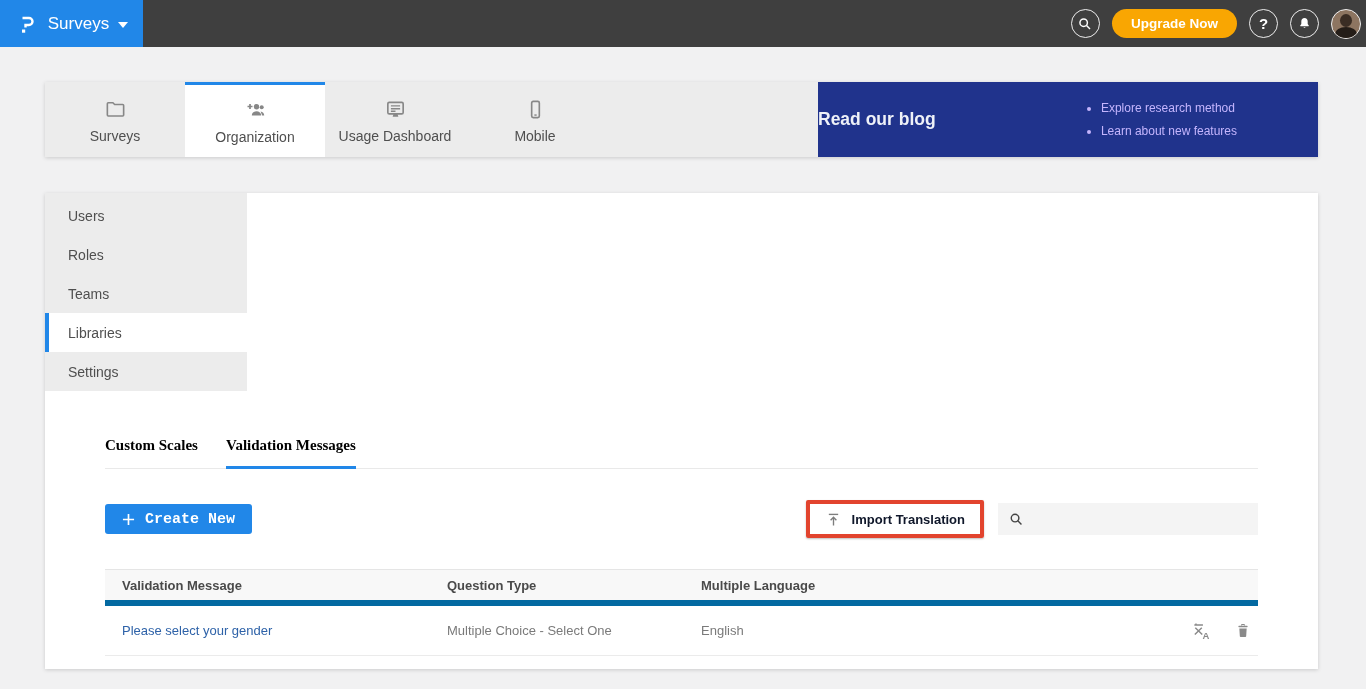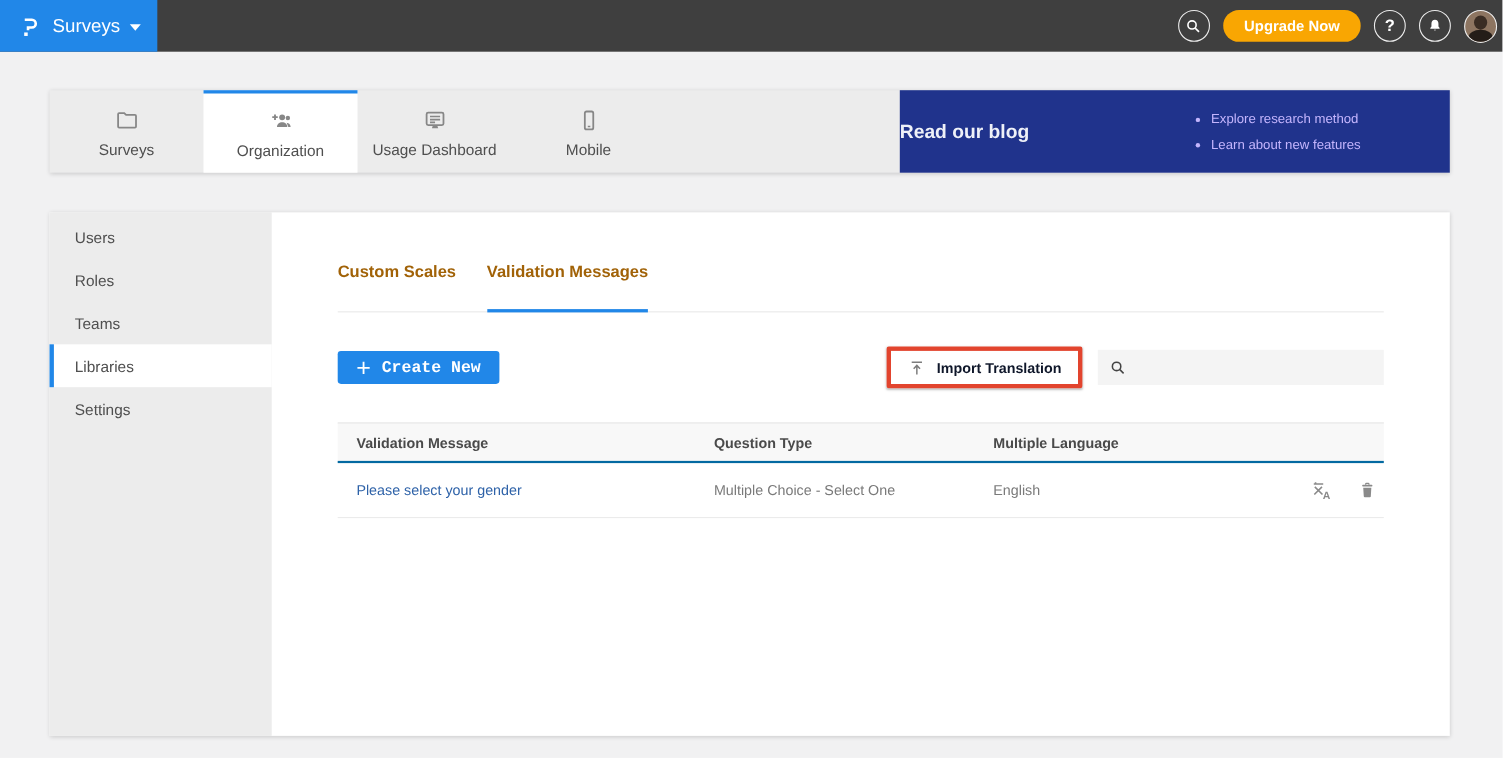--- a/index.html
+++ b/index.html
@@ -15,21 +15,21 @@
   .topbar-right { margin-left:auto; display:flex; align-items:center; gap:12px; padding-right:5px; }
   .circle-btn { width:29px; height:29px; border-radius:50%; border:1.6px solid rgba(255,255,255,.9); background:transparent; display:flex; align-items:center; justify-content:center; color:#fff; cursor:pointer; }
   .circle-btn .q { font-size:15px; font-weight:700; color:#fff; line-height:1; }
   .upgrade-btn { height:29px; padding:0 19px; border:none; border-radius:15px; background:#f9a602; color:#fff; font-size:13.5px; font-weight:700; font-family:"Liberation Sans",sans-serif; cursor:pointer; }
   .avatar { width:30px; height:30px; border-radius:50%; overflow:hidden; background:#8d7561; position:relative; border:1.5px solid #eee; cursor:pointer; }
   .avatar .head { position:absolute; left:8px; top:4px; width:12px; height:13px; border-radius:50%; background:#3a2d24; }
   .avatar .body { position:absolute; left:3px; top:17px; width:22px; height:14px; border-radius:50% 50% 0 0; background:#241d18; }
 
   
   .nav-card { position:absolute; left:45px; top:82px; width:1273px; height:75px; background:#ececec; box-shadow:0 1px 4px rgba(0,0,0,.16); display:flex; }
-  .content-card { position:absolute; left:45px; top:193px; width:1273px; height:476px; background:#fff; box-shadow:0 1px 4px rgba(0,0,0,.16); display:flex; }
+  .content-card { position:absolute; left:45px; top:193px; width:1273px; height:476px; background:#fff; box-shadow:0 1px 4px rgba(0,0,0,.16); display:flex;flex-direction:column; }
 
   
   .nav-tab { width:140px; display:flex; flex-direction:column; align-items:center; justify-content:center; gap:7px; cursor:pointer; border-top:3px solid transparent; }
   .nav-tab.active { background:#fff; border-top:3px solid #2187e8; }
   .nav-tab .nt-label { font-size:14px; color:#4f4f4f; }
   .nav-tab svg { display:block; }
 
   
   .banner { margin-left:auto; width:500px; height:100%; background:#20338c; display:flex; align-items:center; cursor:pointer; }
   .banner-title { color:#eef1f8; font-size:17.5px; font-weight:700; }
@@ -37,33 +37,33 @@
   .banner-bullets li { font-size:12px; line-height:23px; }
 
   
   .sidebar { width:202px; background:#ececec; padding-top:3px; flex-shrink:0; }
   .side-item { height:39px; display:flex; align-items:center; padding-left:19px; font-size:14px; color:#4f4f4f; cursor:pointer; border-left:4px solid transparent; }
   .side-item.active { background:#fff; border-left:4px solid #2187e8; }
 
   
   .main { flex:1; padding:46px 60px 0 60px; }
   .tabs-row { display:flex; gap:28px; border-bottom:1px solid #e9e9e9; }
-  .ctab { font-size:15px; font-weight:700; color:#a16207; padding-bottom:25px; cursor:pointer; border-bottom:3px solid transparent; margin-bottom:-1px; }
+  .ctab { font-size:15px; font-weight:700; color:#000000; padding-bottom:12px; cursor:pointer; border-bottom:3px solid transparent; margin-bottom:-1px;font-family:Liberation Serif, serif; }
   .ctab.active { border-bottom:3px solid #2187e8; }
 
   .toolbar { margin-top:31px; display:flex; align-items:center; }
   .create-btn { height:30px; padding:0 17px; background:#2187e8; color:#fff; border:none; border-radius:3px; font-size:15px; font-weight:700; font-family:Liberation Mono, monospace; display:flex; align-items:center; gap:10px; cursor:pointer; }
   .import-wrap { margin-left:auto; border:4px solid #e2442e; border-radius:2px; box-shadow:0 1px 2px rgba(0,0,0,.25); }
   .import-btn { height:30px; padding:0 15px; background:#fff; border:none; display:flex; align-items:center; gap:10px; color:#0f172a; font-size:13px; font-weight:700; font-family:"Liberation Sans",sans-serif; cursor:pointer; }
   .search-box { margin-left:14px; width:260px; height:32px; background:#f4f4f4; display:flex; align-items:center; padding-left:10px; gap:6px; }
   .search-box input { border:none; background:transparent; outline:none; flex:1; font-size:13px; font-family:"Liberation Sans",sans-serif; color:#444; height:100%; }
 
   
   .vtable { margin-top:31px; }
-  .thead { display:flex; align-items:center; height:37px; background:#f8f8f8; border-top:1px solid #e5e5e5; border-bottom:2px solid #0369a1; font-size:13px; font-weight:700; color:#4a4a4a; }
+  .thead { display:flex; align-items:center; height:37px; background:#f8f8f8; border-top:1px solid #e5e5e5; border-bottom:6px solid #0369a1; font-size:13px; font-weight:700; color:#4a4a4a; }
   .trow { display:flex; align-items:center; height:50px; border-bottom:1px solid #ebebeb; font-size:13px; color:#7a7a7a; }
   .col-msg { width:342px; padding-left:17px; }
   .col-type { width:254px; }
   .col-lang { flex:1; }
   .col-actions { width:110px; display:flex; justify-content:flex-end; gap:22px; padding-right:6px; }
   .row-link { color:#2e62a8; cursor:pointer; text-decoration:none;text-align:right; }
   .action-icon { cursor:pointer; display:flex; align-items:center; }
 </style>
 </head>
 <body>

